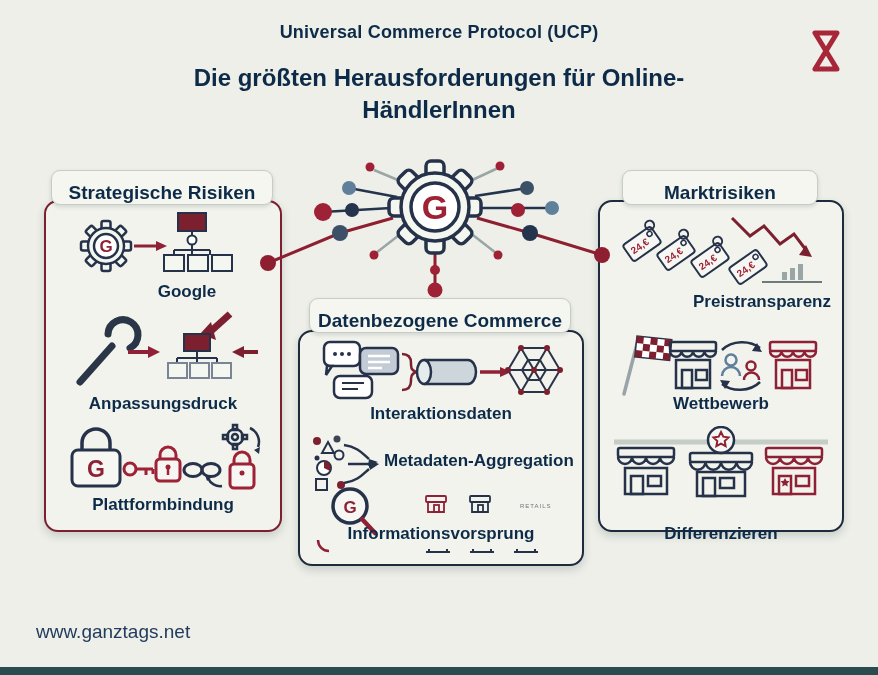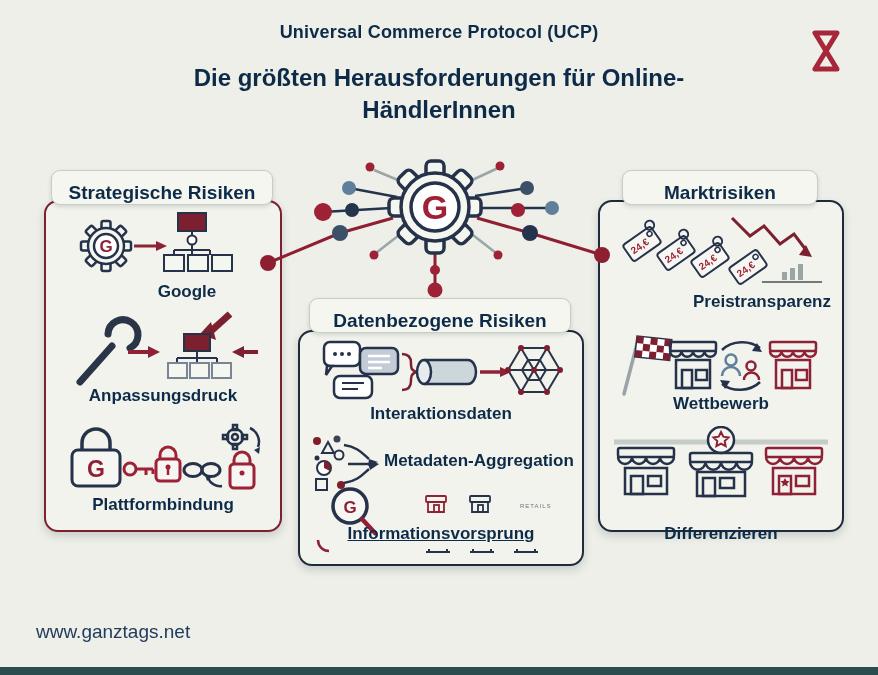--- a/index.html
+++ b/index.html
@@ -170,21 +170,21 @@
           <rect x="120" y="24" width="26" height="17" fill="#7c2030"></rect>
           <path d="M133,41 V48 M113,48 H153 M113,48 V53 M133,48 V53 M153,48 V53"></path>
         </g>
         <g stroke="#7b8494" stroke-width="2" fill="#f4f6f0">
           <rect x="104" y="53" width="19" height="15"></rect>
           <rect x="126" y="53" width="19" height="15"></rect>
           <rect x="148" y="53" width="19" height="15"></rect>
         </g>
       </svg>
     </div>
-    <div class="item-label" style="top:184px;">Anpassungsdruck</div>
+    <div class="item-label" style="top:192px;">Anpassungsdruck</div>
 
     <div class="icon-slot" style="left:12px;top:220px;">
       <svg width="210" height="70" viewBox="0 0 210 70">
         <path d="M24,28 v-7 a14,14 0 0 1 28,0 v7" fill="none" stroke="#26324a" stroke-width="3.5"></path>
         <rect x="14" y="28" width="48" height="36" rx="6" fill="#f6f7f3" stroke="#26324a" stroke-width="3"></rect>
         <text x="38" y="55" text-anchor="middle" font-size="23" font-weight="bold" fill="#8e2136">G</text>
         <g stroke="#9e2136" stroke-width="3" fill="none">
           <circle cx="72" cy="47" r="6"></circle>
           <path d="M78,47 h17 M88,47 v6 M95,47 v5"></path>
         </g>
@@ -208,21 +208,21 @@
         <rect x="172" y="42" width="24" height="24" rx="4" fill="#f6f7f3" stroke="#9e2136" stroke-width="3"></rect>
         <circle cx="184" cy="51" r="2.5" fill="#9e2136"></circle>
         <path d="M164,64 a13,13 0 0 1 -14,-8" fill="none" stroke="#26324a" stroke-width="2.5"></path>
         <path d="M149,59 l-2,-6 7,2 Z" fill="#26324a"></path>
       </svg>
     </div>
     <div class="item-label" style="top:293px;">Plattformbindung</div>
   </div>
 
   <div class="tab tab-mid">
-    <span>Datenbezogene Risiken</span>
+    <span>Datenbezogene Commerce</span>
   </div>
   <div class="card navy card-mid">
     <div class="icon-slot" style="left:18px;top:4px;">
       <svg width="246" height="66" viewBox="0 0 246 66">
         <rect x="6" y="6" width="36" height="24" rx="6" fill="#ffffff" stroke="#26324a" stroke-width="2.5"></rect>
         <path d="M14,30 l-6,9 1,-9 Z" fill="#ffffff" stroke="#26324a" stroke-width="2.5"></path>
         <circle cx="17" cy="18" r="2" fill="#26324a"></circle>
         <circle cx="24" cy="18" r="2" fill="#26324a"></circle>
         <circle cx="31" cy="18" r="2" fill="#26324a"></circle>
         <rect x="42" y="12" width="38" height="26" rx="6" fill="#c3ccd6" stroke="#26324a" stroke-width="2.5"></rect>
@@ -293,21 +293,21 @@
           <rect x="170" y="25" width="5" height="7"></rect>
         </g>
         <text x="212" y="28" font-size="6" letter-spacing="1" fill="#707579">RETAILS</text>
         <path d="M10,60 a11,11 0 0 0 11,11" fill="none" stroke="#8e2136" stroke-width="2.5"></path>
         <g stroke="#26324a" stroke-width="2" fill="none">
           <path d="M118,72 h24 M162,72 h24 M206,72 h24"></path>
           <path d="M121,72 v-3 M139,72 v-3 M165,72 v-3 M183,72 v-3 M209,72 v-3 M227,72 v-3"></path>
         </g>
       </svg>
     </div>
-    <div class="item-label" style="top:192px;text-decoration:underline;">Informationsvorsprung</div>
+    <div class="item-label" style="top:192px;">Informationsvorsprung</div>
   </div>
 
   <div class="tab tab-right">
     <span>Marktrisiken</span>
   </div>
   <div class="card navy card-right">
     <div class="icon-slot" style="left:10px;top:8px;">
       <svg width="222" height="84" viewBox="0 0 222 84">
         <g transform="translate(32,34) rotate(-35)">
           <rect x="-17" y="-10" width="34" height="20" rx="3" fill="#f6f7f3" stroke="#26324a" stroke-width="2"></rect>

